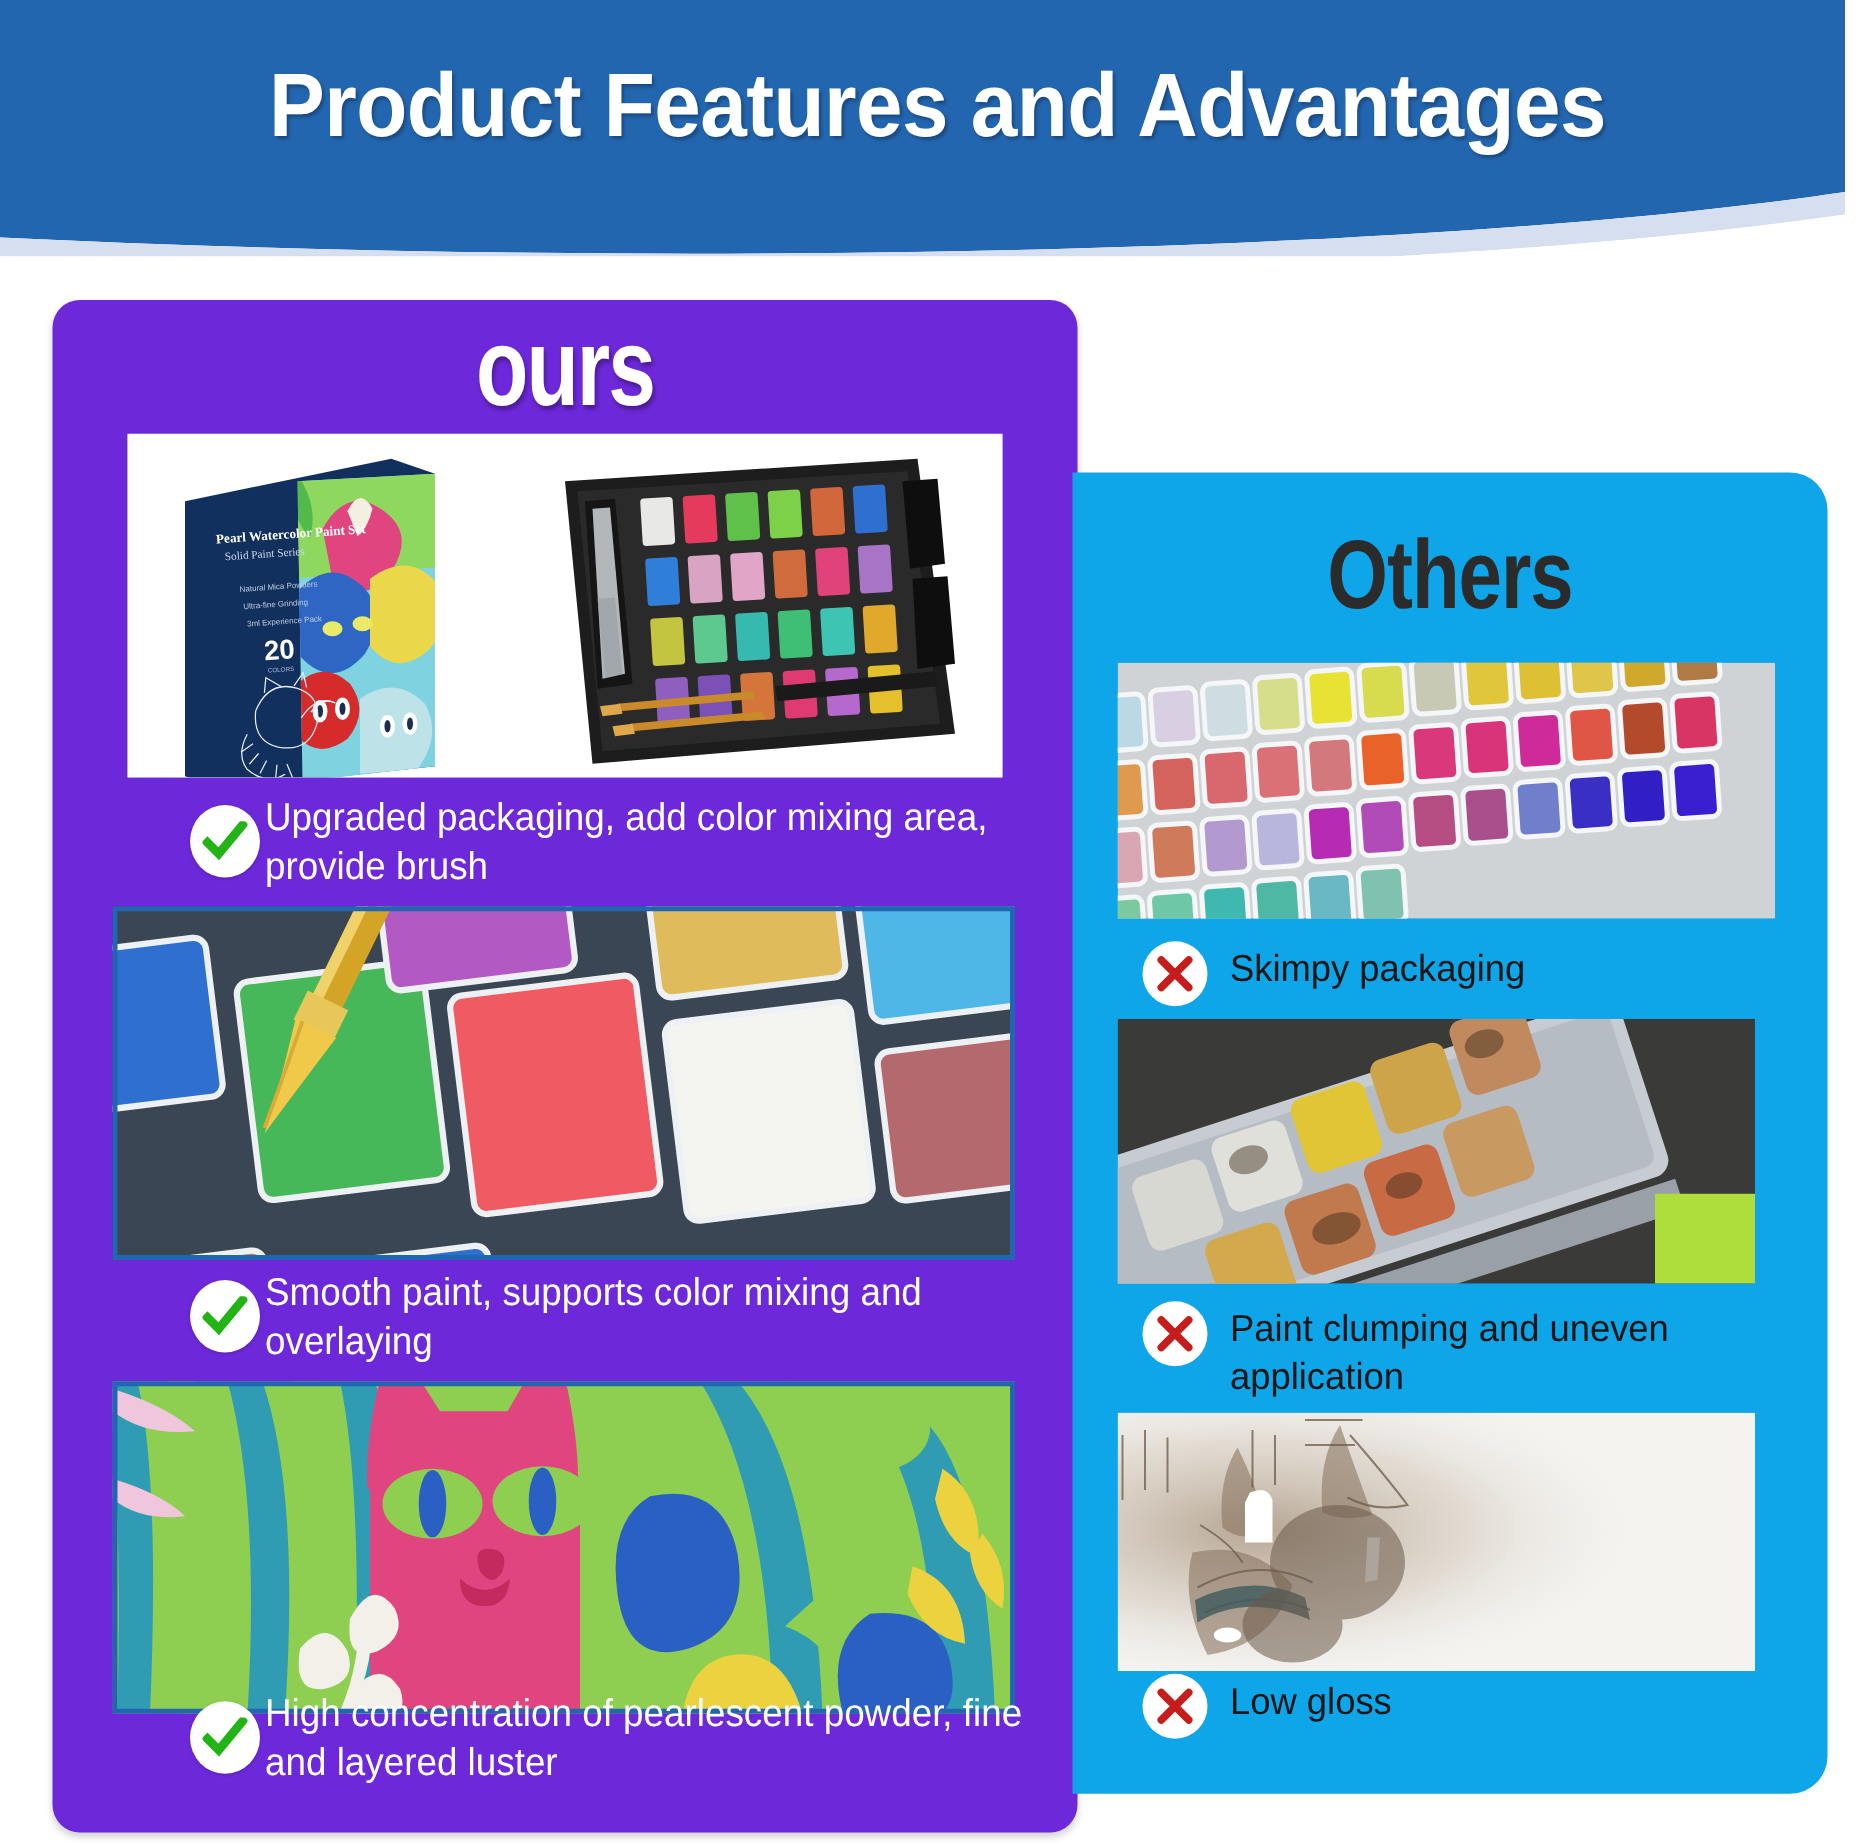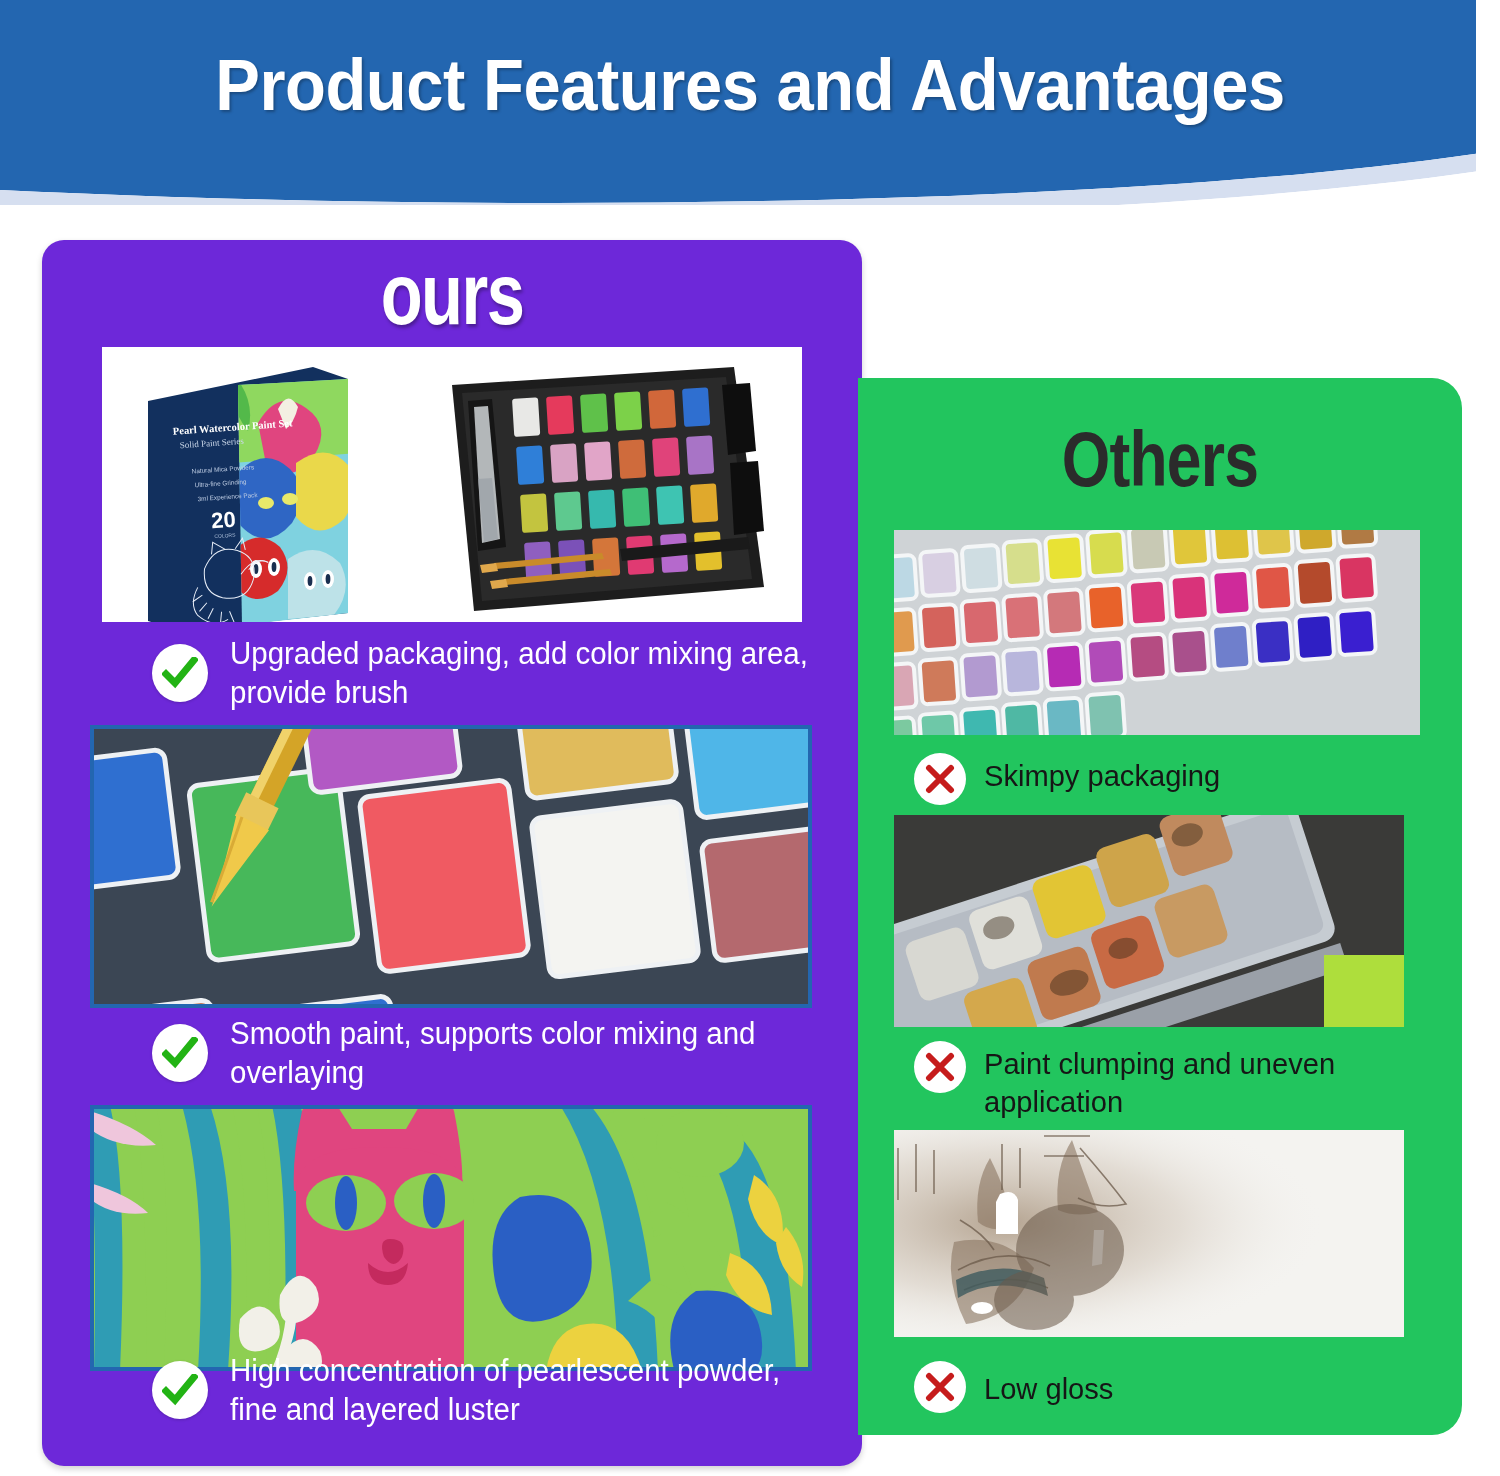--- a/index.html
+++ b/index.html
@@ -58,21 +58,21 @@
     overflow:hidden;
   }
   #ours-photo-1 { left:60px; top:107px; width:700px; height:275px; }
   #ours-photo-2 { left:48px; top:485px; width:722px; height:283px; background:none; }
   #ours-photo-3 { left:48px; top:865px; width:722px; height:266px; background:none; }
 
   .ours-caption {
     position:absolute;
     display:flex;
     align-items:center;
-    gap:22px;
+    gap:4px;
   }
   #ours-cap-1 { left:110px; top:388px; width:700px; height:90px; }
   #ours-cap-2 { left:110px; top:768px; width:700px; height:90px; }
   #ours-cap-3 { left:110px; top:1105px; width:710px; height:90px; }
   .ours-caption .caption-text {
     color:#ffffff;
     font-size:31px;
     line-height:39px;
     transform:scaleX(0.95);
     transform-origin:left center;
@@ -90,21 +90,21 @@
     flex:0 0 auto;
     width:52px; height:52px;
     border-radius:50%;
     background:#ffffff;
     display:flex; align-items:center; justify-content:center;
   }
 
   
   #others-panel {
     position:absolute; left:858px; top:378px; width:604px; height:1057px;
-    background:#22c55e;
+    background:#0ea5e9;
     border-radius:0 30px 30px 0;
   }
   #others-title {
     position:absolute; left:0; top:40px; width:604px;
     text-align:center;
     color:#2b2b2b;
     font-size:78px;
     font-weight:bold;
     line-height:82px;
     transform:scaleX(0.8);
@@ -118,21 +118,21 @@
   #others-photo-3 { left:36px; top:752px; width:510px; height:207px; }
 
   .others-caption {
     position:absolute;
     display:flex;
     align-items:flex-start;
     gap:18px;
   }
   #others-cap-1 { left:56px; top:375px; width:520px; }
   #others-cap-2 { left:56px; top:663px; width:520px; }
-  #others-cap-3 { left:56px; top:983px; width:520px;align-items:center; }
+  #others-cap-3 { left:56px; top:961px; width:520px; }
   .others-caption .caption-text {
     color:#161616;
     font-size:30px;
     line-height:38px;
     transform:scaleX(0.97);
     transform-origin:left top;
     padding-top:4px;
   }
 
   svg { display:block; }

